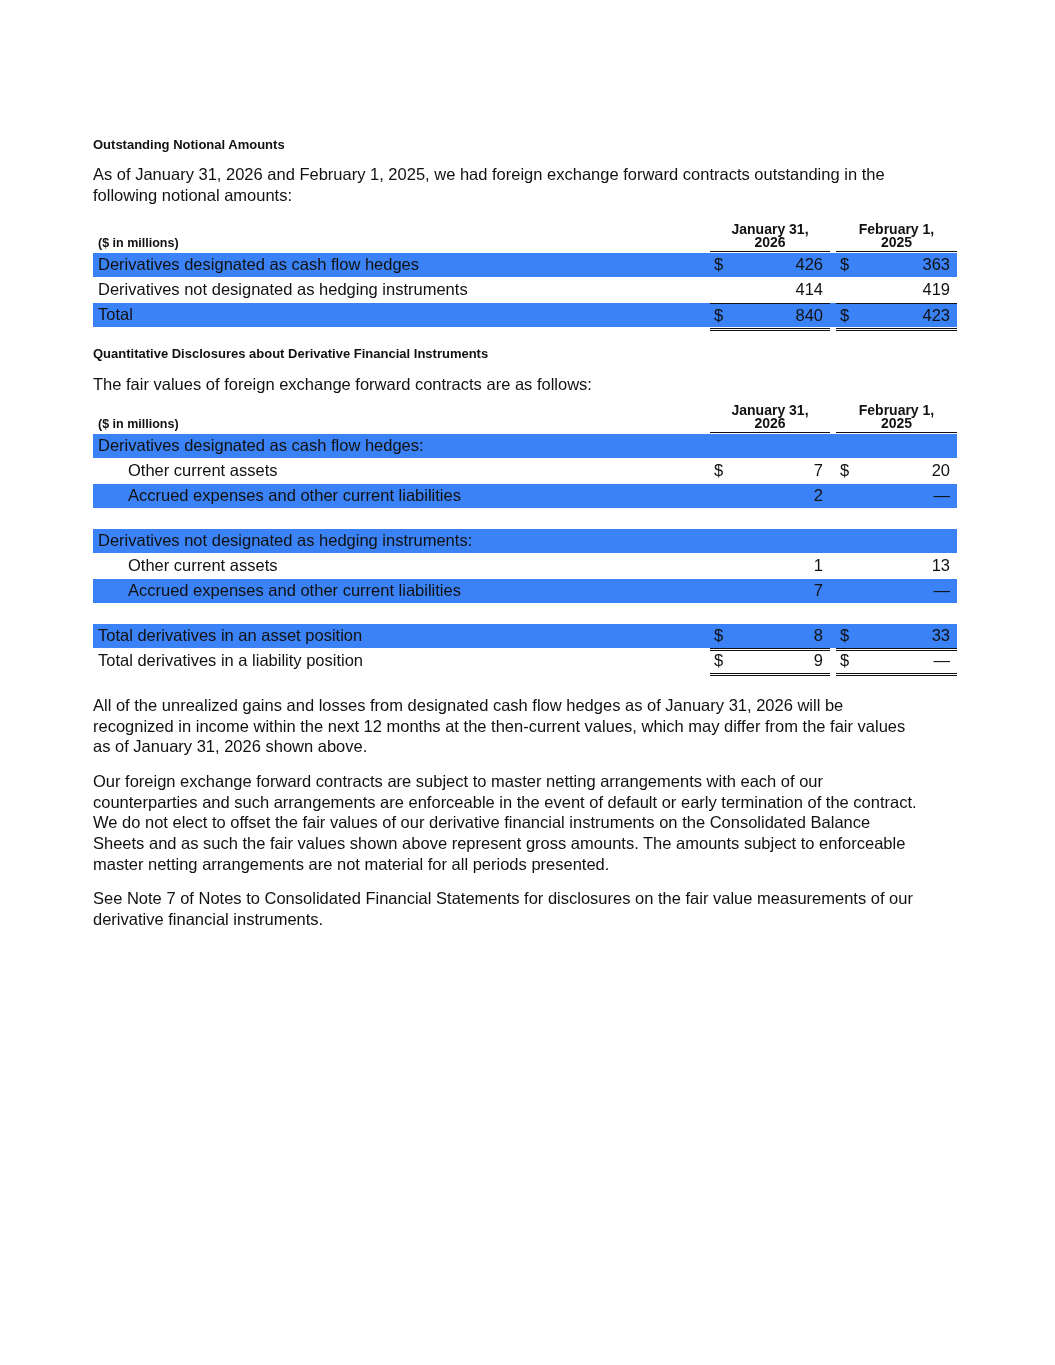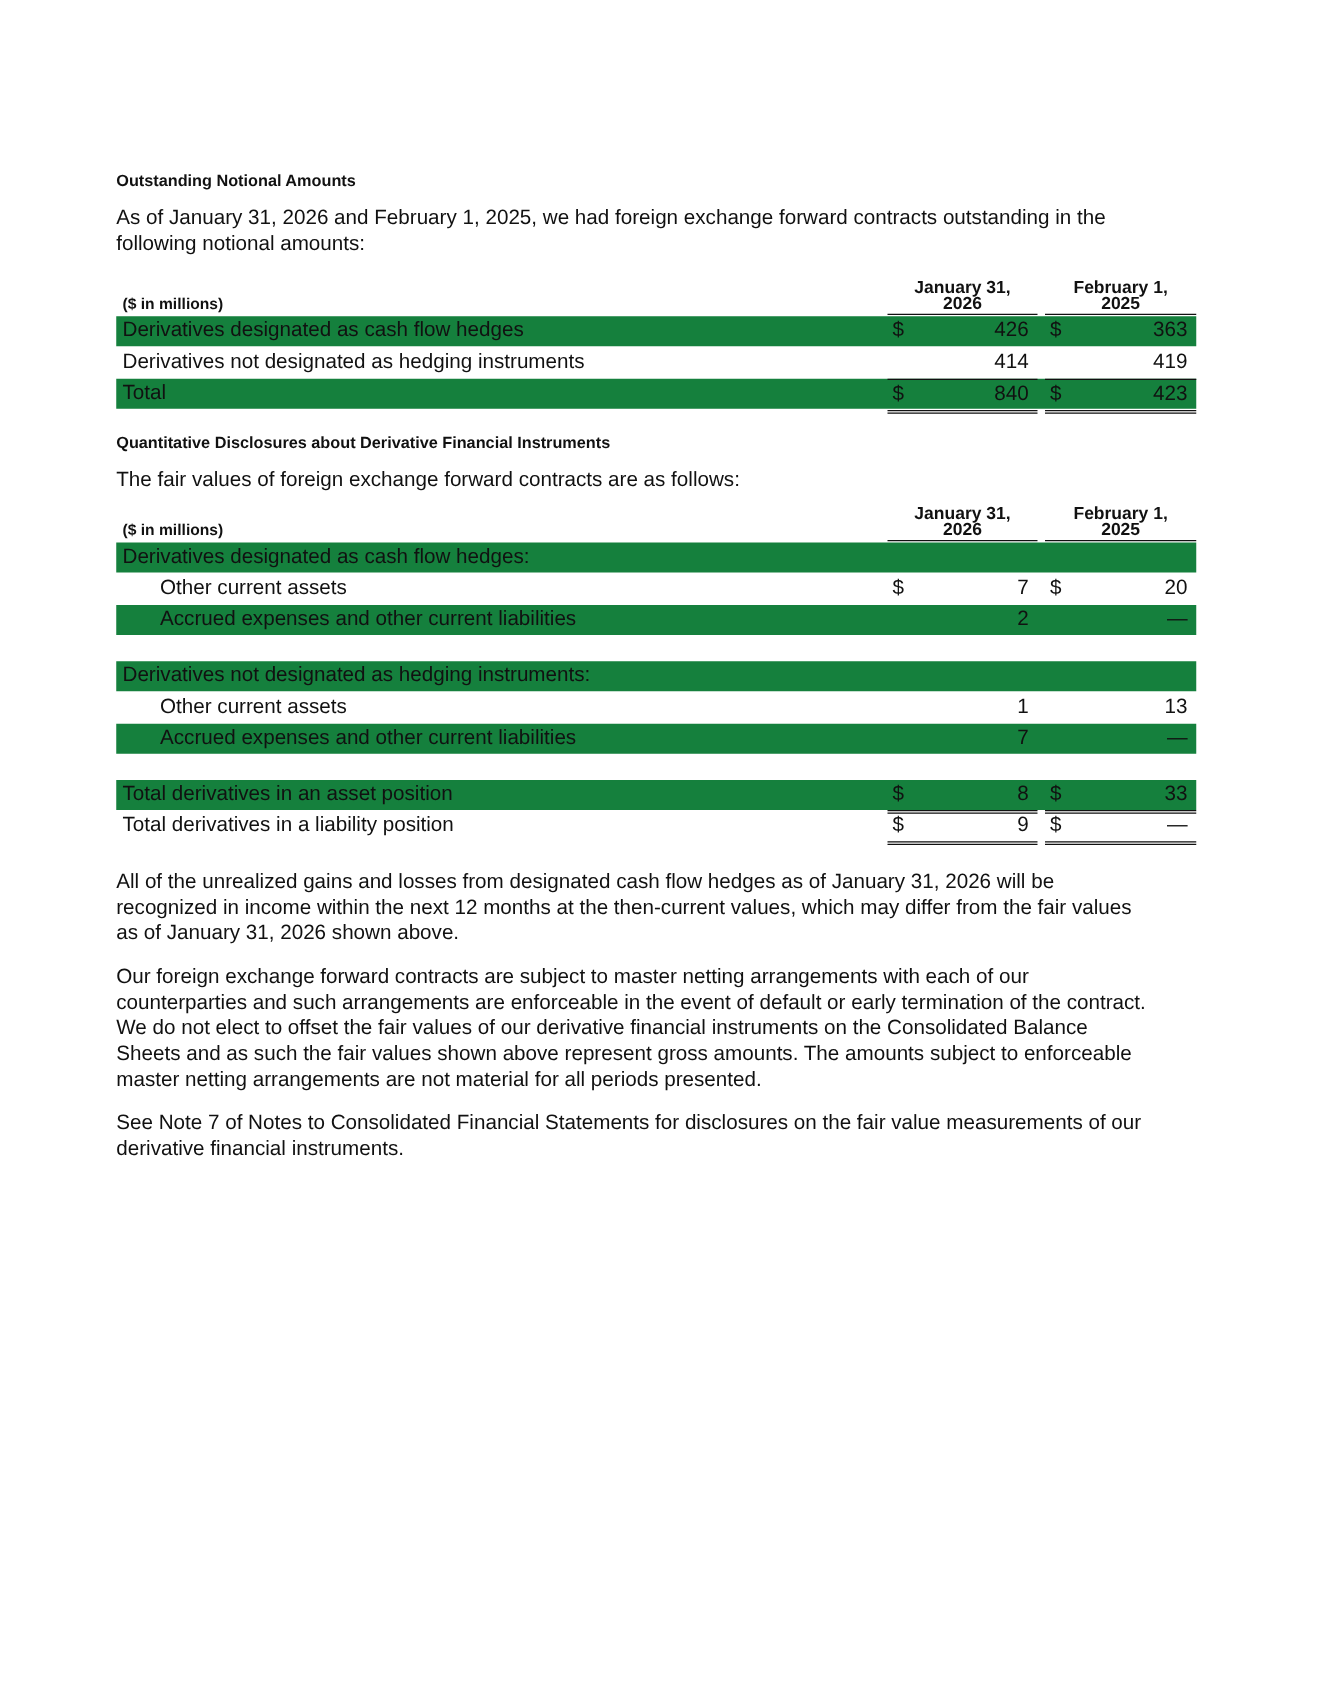--- a/index.html
+++ b/index.html
@@ -13,21 +13,21 @@
   .tbl { position: absolute; left: 0; width: 864px; }
   .hdr { position: relative; height: 36px; }
   .unit { position: absolute; left: 5px; bottom: 2px; font-size: 12.5px; font-weight: bold; }
   .colh {
     position: absolute; bottom: 0; font-size: 14px; font-weight: bold; text-align: center;
     line-height: 13px; border-bottom: 1.5px solid #111; padding-bottom: 2px;
   }
   .c1h { left: 617px; width: 120px; }
   .c2h { left: 743px; width: 121px; }
   .row { position: relative; height: 24px; margin-top: 1px; font-size: 16.5px; }
-  .row.sh { background: #15803d; }
+  .row.sh { background: #3b82f6; }
   .row .lbl { position: absolute; left: 5px; top: 2px; white-space: nowrap; }
   .row .lbl.ind { left: 25px; margin-left: 10px; }
   .cell { position: absolute; top: 0; height: 24px; }
   .c1 { left: 617px; width: 120px; }
   .c2 { left: 743px; width: 121px; }
   .cur { position: absolute; left: 4px; top: 2px; }
   .val { position: absolute; right: 7px; top: 2px; }
   .c1 .val { right: 7px; }
   .topline { border-top: 1.5px solid #111; }
   .dbl { border-bottom: 3.5px double #111; }

